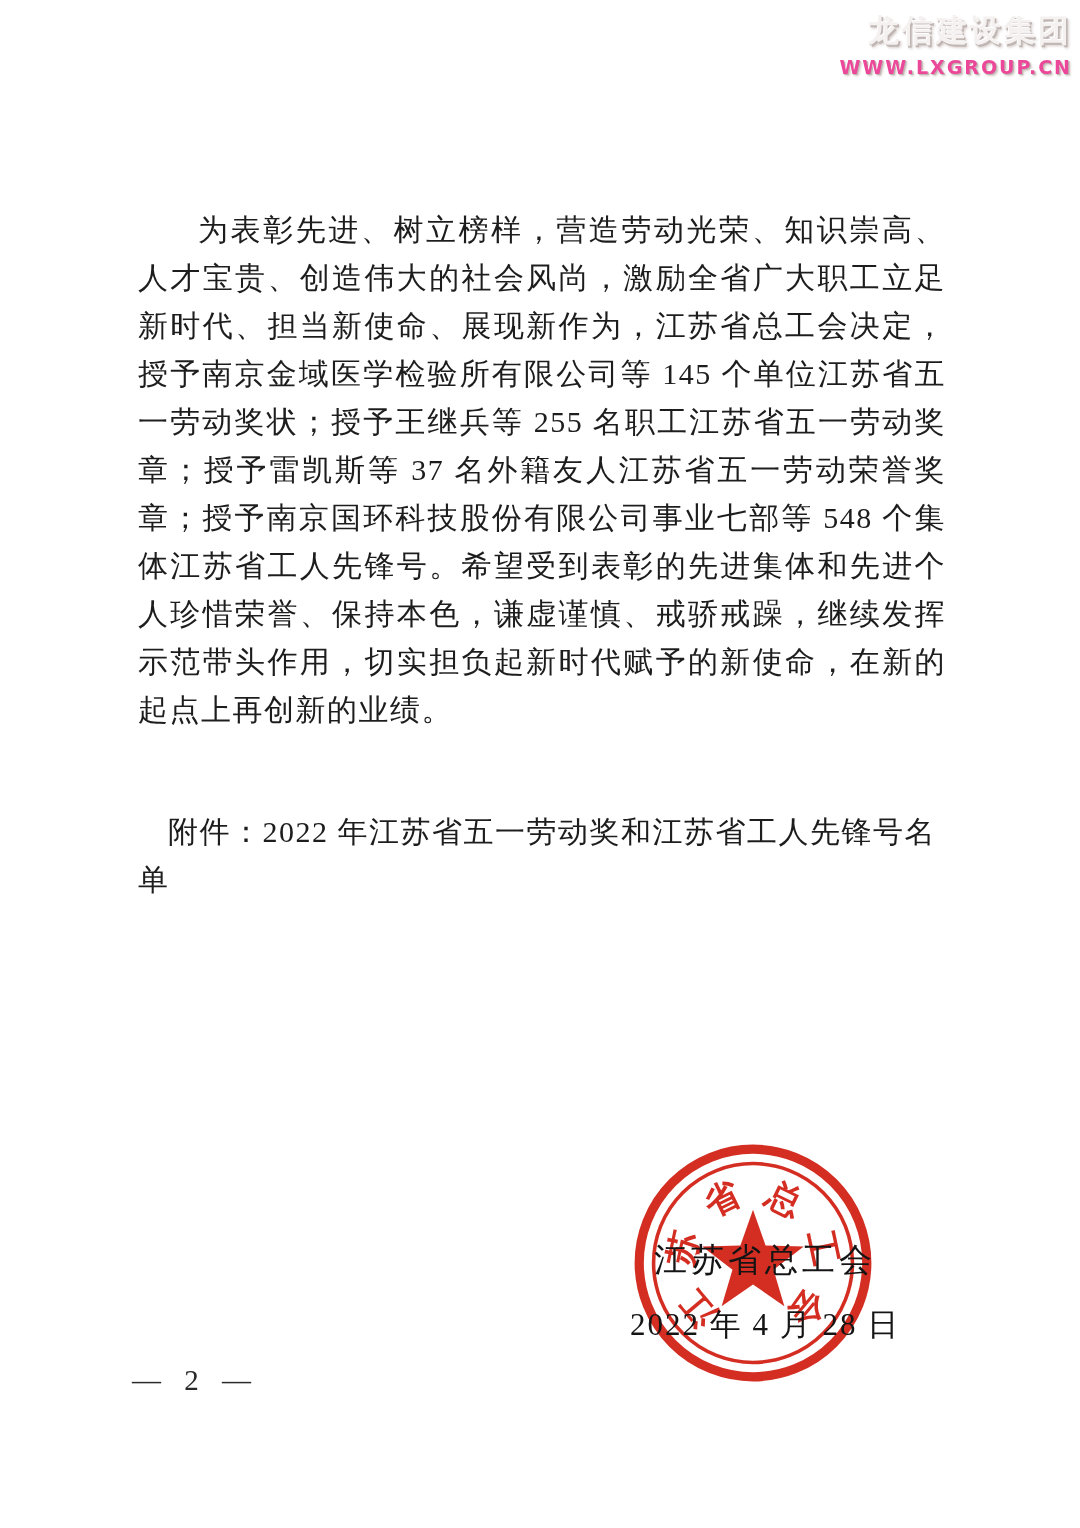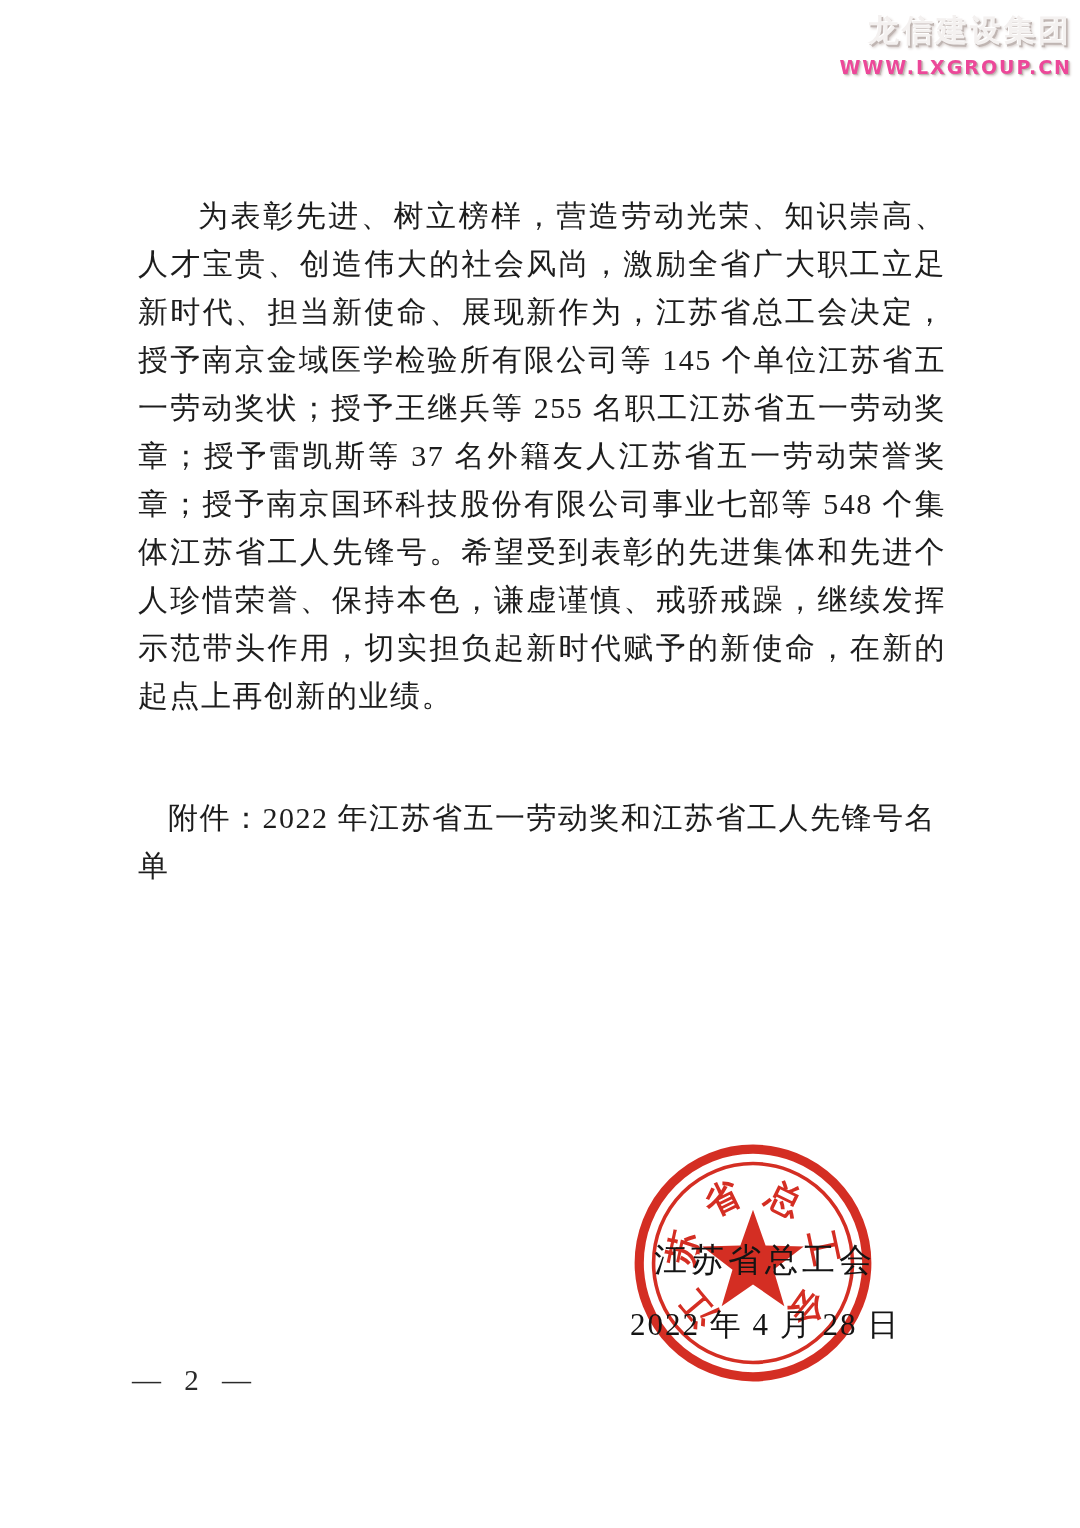--- a/index.html
+++ b/index.html
@@ -31,21 +31,21 @@
     margin-top:4px;
     font-size:19px;
     letter-spacing:2px;
     color:#ec4899;
     text-shadow:-1px -1px 0 #ffffff, 1.2px 1.2px 0 #bfb5b2, 2px 2px 2.5px #cfc5c2;
   }
 
   
   .doc-body{
     position:absolute;
-    left:138px;top:192px;
+    left:138px;top:206px;
     width:808px;
   }
   .doc-body p{
     margin:0;
     font-size:30px;
     line-height:48px;
     letter-spacing:1.5px;
     text-align:justify;
     text-justify:inter-ideograph;
     text-indent:2em;

